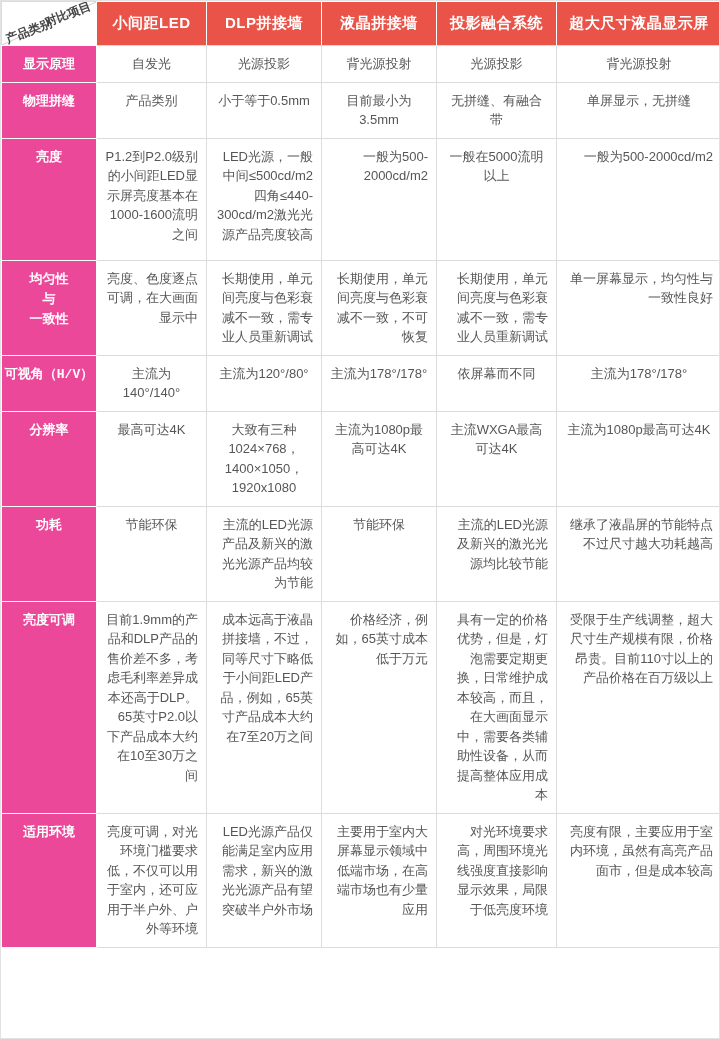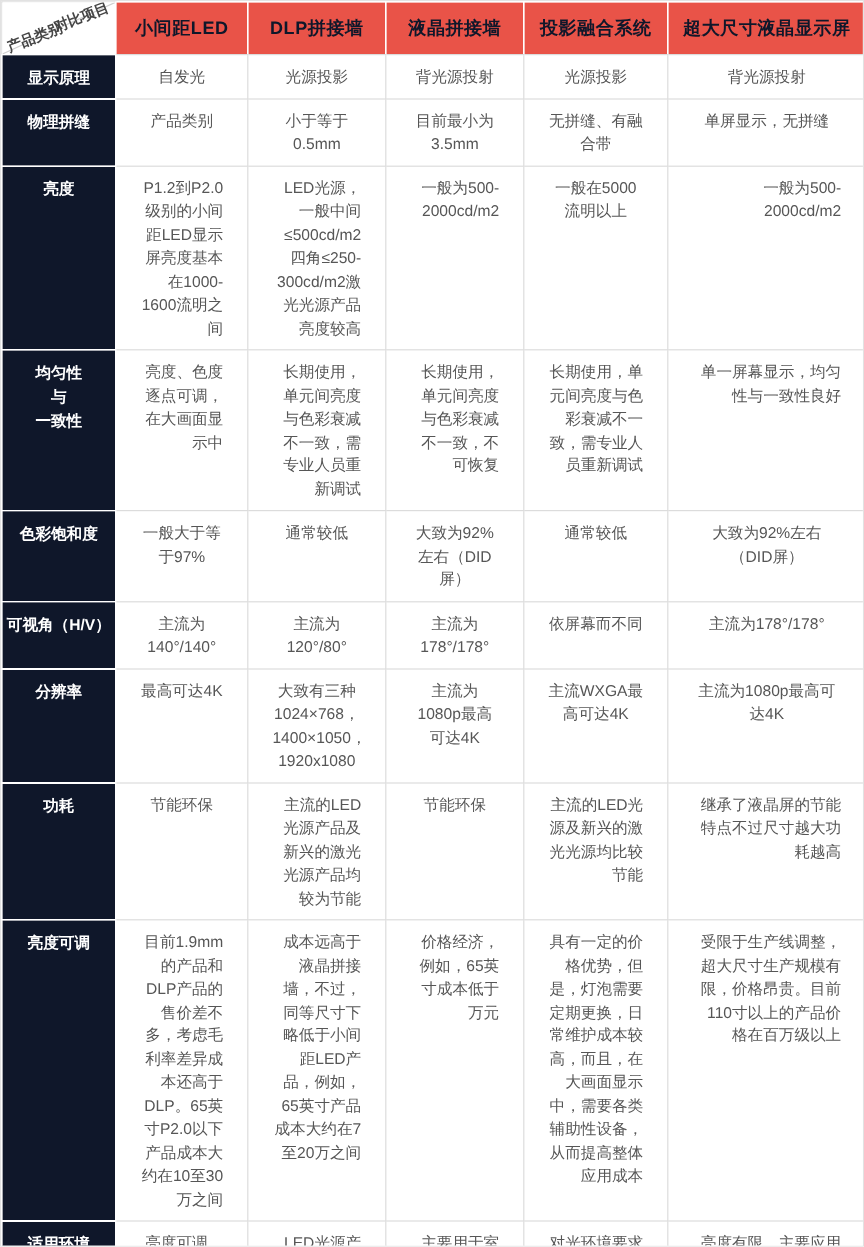--- a/index.html
+++ b/index.html
@@ -2,33 +2,33 @@
 <html><head>
 <meta charset="utf-8">
 <style>
   html,body{margin:0;padding:0;background:#ffffff;}
   body{font-family:"Liberation Sans","DejaVu Sans",sans-serif;}
   .page{width:720px;height:1039px;box-sizing:border-box;border:1px solid #e2e2e2;background:#fff;overflow:hidden;}
   table{border-collapse:collapse;table-layout:fixed;width:100%;}
   th,td{box-sizing:border-box;border:1px solid #dcdcdc;overflow:hidden;}
   thead tr{height:42px;}
   .col-head{
-    background:#e95348;color:#0f172a;font-size:15px;font-weight:bold;
+    background:#e95348;color:#ffffff;font-size:15px;font-weight:bold;
     text-align:center;vertical-align:middle;padding:12px 2px;
     border:1px solid #ffffff;border-bottom-color:#dcdcdc;
     letter-spacing:0.5px;
   }
   .row-head{
-    background:#0f172a;color:#ffffff;font-size:13px;font-weight:bold;
+    background:#ec4899;color:#ffffff;font-size:13px;font-weight:bold;
     text-align:center;vertical-align:top;padding:9px 2px 4px 2px;
-    border:1px solid #ffffff;white-space:pre-line;line-height:1.55;
+    border:1px solid #ffffff;white-space:pre-line;line-height:1.55;font-family:Liberation Mono, monospace;
   }
   .cell{
     color:#565656;font-size:13px;line-height:1.5;
-    text-align:center;vertical-align:top;padding:8px 20px;
+    text-align:center;vertical-align:top;padding:8px 8px;
     background:#ffffff;white-space:pre-line;
   }
   .cell.left{text-align:right;}
   .diag{
     position:relative;background:#ffffff;padding:0;
     border:1px solid #dcdcdc;border-right-color:#ffffff;border-bottom-color:#ffffff;
   }
   .diag svg{position:absolute;left:0;top:0;width:100%;height:100%;}
   .diag-label{position:absolute;font-size:12px;color:#454545;white-space:nowrap;}
   .diag-top{top:4px;right:4px;transform:rotate(-21deg);}
@@ -76,42 +76,34 @@
           <th class="row-head">物理拼缝</th>
           <td class="cell">产品类别</td>
           <td class="cell">小于等于0.5mm</td>
           <td class="cell">目前最小为3.5mm</td>
           <td class="cell">无拼缝、有融合带</td>
           <td class="cell">单屏显示，无拼缝</td>
         </tr>
         <tr style="height: 122px; margin-left: 26px;">
           <th class="row-head">亮度</th>
           <td class="cell left">P1.2到P2.0级别的小间距LED显示屏亮度基本在1000-1600流明之间</td>
-          <td class="cell left">LED光源，一般中间≤500cd/m2四角≤250-300cd/m2激光光源产品亮度较高</td>
+          <td class="cell left">LED光源，一般中间≤500cd/m2四角≤440-300cd/m2激光光源产品亮度较高</td>
           <td class="cell left">一般为500-2000cd/m2</td>
           <td class="cell">一般在5000流明以上</td>
           <td class="cell left">一般为500-2000cd/m2</td>
         </tr>
         <tr style="height: 85px;">
           <th class="row-head">均匀性
 与
 一致性</th>
           <td class="cell left">亮度、色度逐点可调，在大画面显示中</td>
           <td class="cell left">长期使用，单元间亮度与色彩衰减不一致，需专业人员重新调试</td>
           <td class="cell left">长期使用，单元间亮度与色彩衰减不一致，不可恢复</td>
           <td class="cell left">长期使用，单元间亮度与色彩衰减不一致，需专业人员重新调试</td>
           <td class="cell left">单一屏幕显示，均匀性与一致性良好</td>
-        </tr>
-        <tr style="height: 40px;">
-          <th class="row-head">色彩饱和度</th>
-          <td class="cell">一般大于等于97%</td>
-          <td class="cell">通常较低</td>
-          <td class="cell">大致为92%左右（DID屏）</td>
-          <td class="cell">通常较低</td>
-          <td class="cell">大致为92%左右（DID屏）</td>
         </tr>
         <tr style="height: 48px;">
           <th class="row-head">可视角（H/V）</th>
           <td class="cell">主流为140°/140°</td>
           <td class="cell">主流为120°/80°</td>
           <td class="cell">主流为178°/178°</td>
           <td class="cell">依屏幕而不同</td>
           <td class="cell">主流为178°/178°</td>
         </tr>
         <tr style="height: 77px;">

